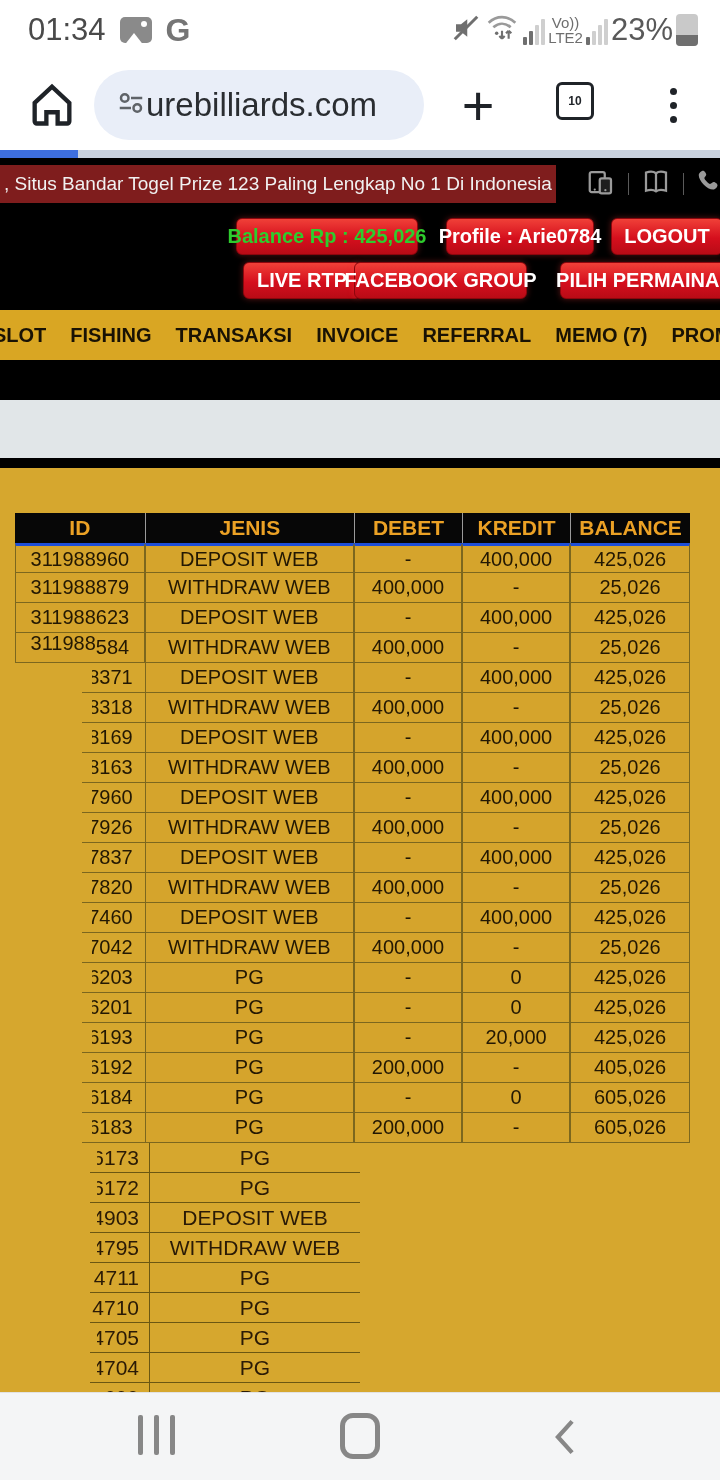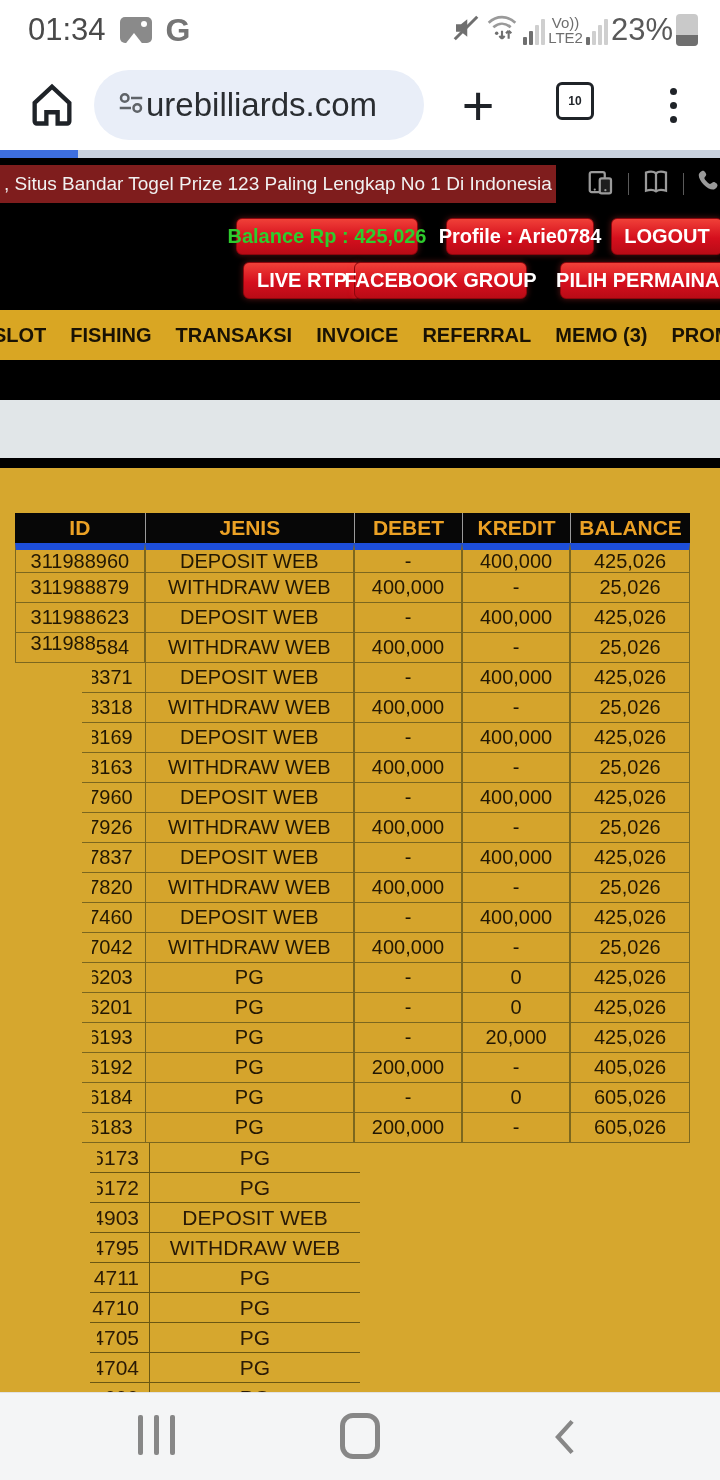--- a/index.html
+++ b/index.html
@@ -73,21 +73,21 @@
 
   
   .goldcontent{position:absolute;top:468px;left:0;width:720px;height:924px;background:#d6a72e;overflow:hidden;}
   .tbl{position:absolute;top:45px;left:3px;width:687px;}
   .trow{display:flex;height:30px;margin-left:12px;}
   .thead .hcell{background:#070707;color:#eba125;font-weight:700;font-size:21px;
     display:flex;align-items:center;justify-content:center;box-sizing:border-box;}
   .thead .hcell + .hcell{border-left:1px solid #9a9a9a;}
   .cell{box-sizing:border-box;border:1px solid #7c671e;border-top:none;background:#d5a42c;
     display:flex;align-items:center;justify-content:center;font-size:20px;color:#231803;overflow:hidden;white-space:nowrap;}
-  .trow.first .cell{border-top:7px solid #1d4ed8;}
+  .trow.first .cell{border-top:3px solid #1d4ed8;}
   .c0{width:132px;}.c1{width:213px;}.c2{width:110px;}.c3{width:110px;}.c4{width:122px;}
   .idclip{width:132px;box-sizing:border-box;display:flex;justify-content:flex-end;background:transparent;border:none;}
   .idclip .under{width:63px;height:100%;border-bottom:1px solid #7c671e;display:flex;align-items:center;
     justify-content:flex-end;padding-right:12px;box-sizing:border-box;font-size:20px;color:#231803;}
   .head-half{display:inline-flex;justify-content:flex-end;width:7px;overflow:hidden;}
   .raised{display:inline-block;transform:translateY(-4px);}
   .mini .idzone{width:134px;box-sizing:border-box;display:flex;justify-content:flex-end;}
   .mini .idzone .under{width:59px;height:100%;border-bottom:1px solid #6b5712;display:flex;align-items:center;
     justify-content:flex-end;padding-right:10px;box-sizing:border-box;font-size:21px;color:#2a1a06;}
   .mini .jen{width:211px;box-sizing:border-box;border-left:1px solid #6b5712;border-bottom:1px solid #6b5712;
@@ -218,21 +218,21 @@
     <div class="btn-red" style="left:354px;top:59px;width:173px">FACEBOOK GROUP</div>
     <div class="btn-red" style="left:560px;top:59px;width:170px">PILIH PERMAINAN</div>
   </div>
 
   <div class="goldnav">
     <span class="navitem">SLOT</span>
     <span class="navitem">FISHING</span>
     <span class="navitem">TRANSAKSI</span>
     <span class="navitem">INVOICE</span>
     <span class="navitem">REFERRAL</span>
-    <span class="navitem">MEMO (3)</span>
+    <span class="navitem">MEMO (7)</span>
     <span class="navitem">PROMO</span>
   </div>
 
   <div class="band-black1"></div>
   <div class="band-gray"></div>
   <div class="band-black2"></div>
 
   <div class="goldcontent">
     <div class="tbl" id="txTable">
       <div class="trow thead">

